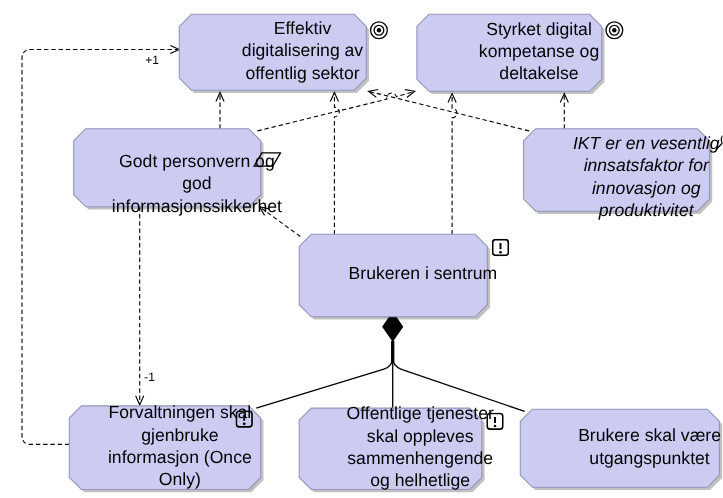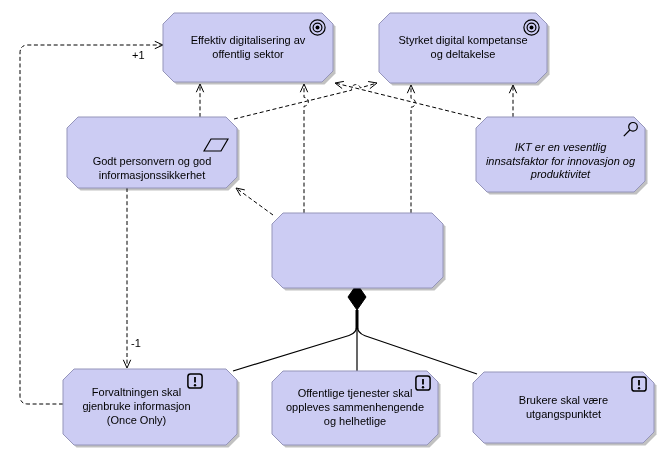--- a/index.html
+++ b/index.html
@@ -10,21 +10,21 @@
   .gfx{position:absolute;left:0;top:0;}
   .node-shadow{fill:var(--node-shadow,#c1c1c1);stroke:none;}
   .node-shape{fill:var(--node-fill,#ccccf3);stroke:var(--node-border,#9595ba);stroke-width:1;}
   .edge-dash{fill:none;stroke:var(--edge-color,#000);stroke-width:1;stroke-dasharray:4 2.6;}
   .edge-solid{fill:none;stroke:var(--edge-color,#000);stroke-width:1.2;}
   .edge-bundle{fill:none;stroke:var(--edge-color,#000);stroke-width:3;}
   .arrowhead{fill:none;stroke:var(--edge-color,#000);stroke-width:1;}
   .diamond{fill:var(--edge-color,#000);stroke:var(--edge-color,#000);}
   .node{
     position:absolute;display:flex;align-items:center;justify-content:center;
-    text-align:center;color:#000;font-size:11px;line-height:1.27;cursor:default;
+    text-align:center;color:#000;font-size:16px;line-height:1.27;cursor:default;margin-left:27px;
   }
   .node .label{display:block;}
   .node-icon{position:absolute;}
   .icon-stroke{fill:none;stroke:#000;stroke-width:1.2;}
   .edge-weight{position:absolute;font-size:11px;color:#000;}
 </style>
 </head>
 <body>
 
 <div class="canvas">
@@ -125,20 +125,28 @@
   </div>
 
   <div class="node" style="left:476px;top:117px;width:169px;height:89px;padding:0 8px;box-sizing:border-box;font-style:italic;">
     <span class="label">IKT er en vesentlig innsatsfaktor for innovasjon og produktivitet</span>
     <svg class="node-icon" style="right:6px;top:4px;" width="17" height="17">
       <circle class="icon-stroke" cx="11" cy="5.8" r="4.3"></circle>
         <line class="icon-stroke" x1="7.8" y1="9" x2="1.8" y2="15.2"></line>
     </svg>
   </div>
 
+  <div class="node" style="left:272px;top:213px;width:171px;height:75px;padding:0 12px;box-sizing:border-box;">
+    <span class="label">Brukeren i sentrum</span>
+    <svg class="node-icon" style="right:7px;top:4px;" width="16" height="16">
+      <rect class="icon-stroke" x="0.9" y="0.9" width="14.2" height="14.2" rx="2.6" style="stroke-width:1.5"></rect>
+      <line x1="8" y1="4" x2="8" y2="9.6" stroke="#000" stroke-width="1.8"></line>
+        <circle cx="8" cy="12.3" r="1.2" fill="#000"></circle>
+    </svg>
+  </div>
 
   <div class="node" style="left:63px;top:369px;width:147px;height:76px;padding:0 8px;box-sizing:border-box;">
     <span class="label">Forvaltningen skal gjenbruke informasjon (Once Only)</span>
     <svg class="node-icon" style="right:7px;top:4px;" width="16" height="16">
       <rect class="icon-stroke" x="0.9" y="0.9" width="14.2" height="14.2" rx="2.6" style="stroke-width:1.5"></rect>
       <line x1="8" y1="4" x2="8" y2="9.6" stroke="#000" stroke-width="1.8"></line>
         <circle cx="8" cy="12.3" r="1.2" fill="#000"></circle>
     </svg>
   </div>
 

